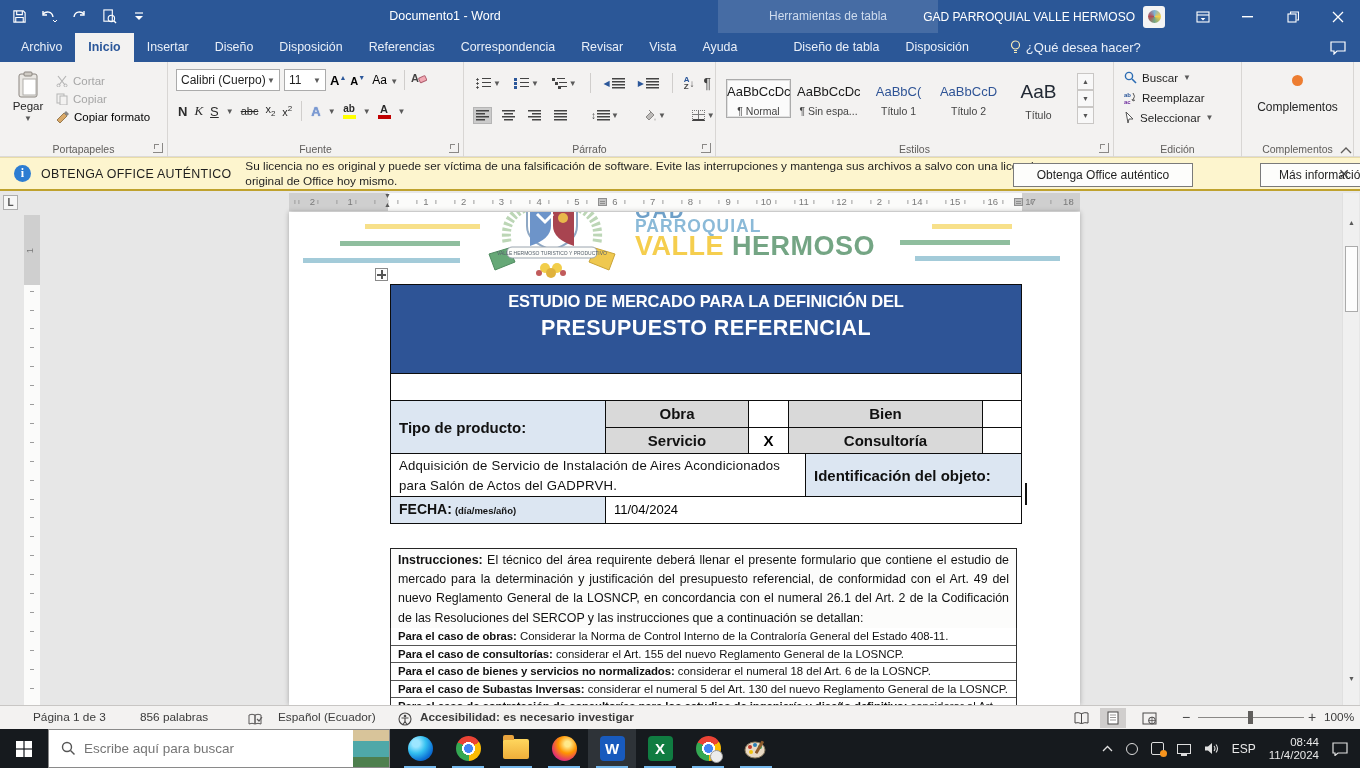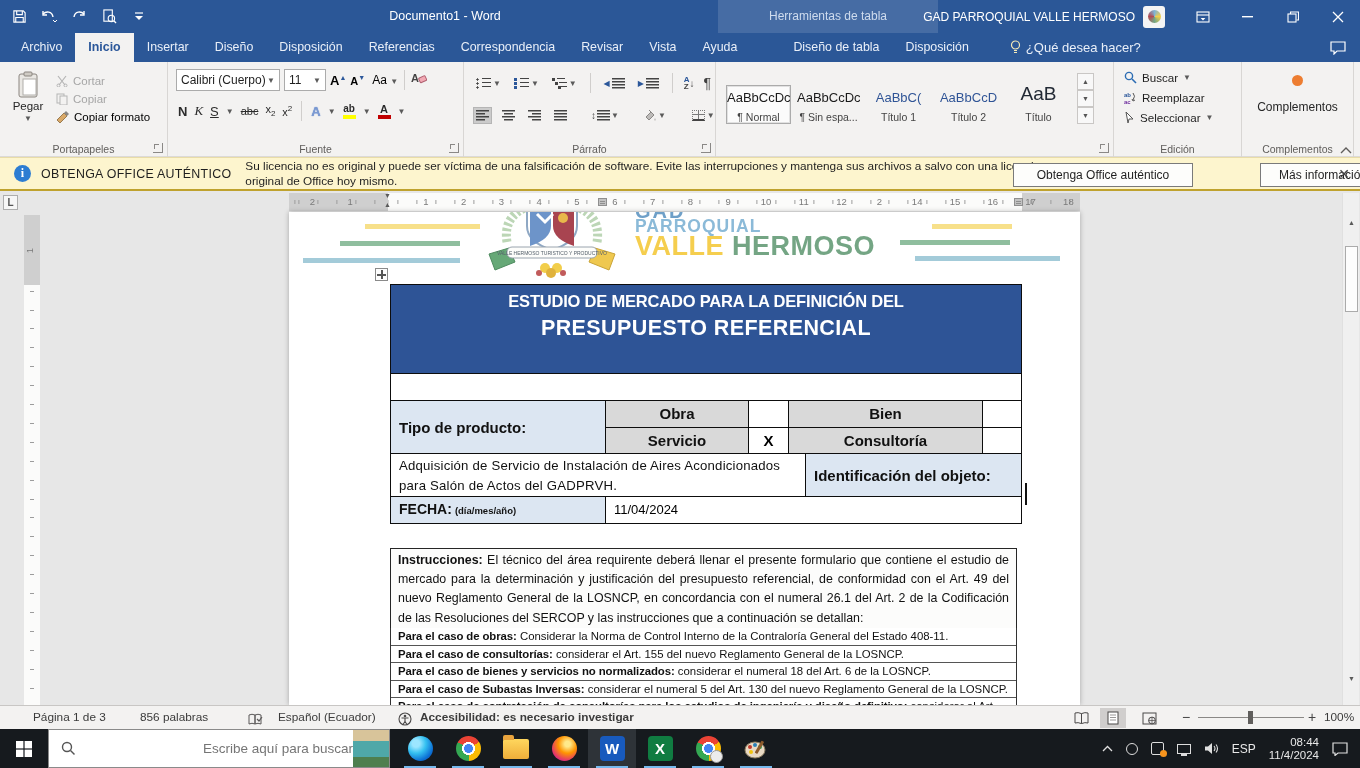--- a/index.html
+++ b/index.html
@@ -81,21 +81,21 @@
   .i-al-r { background-size:13px 1.5px,9px 1.5px,13px 1.5px,9px 1.5px; background-position:0 0,4px 3px,0 6px,4px 9px; }
   .i-al-j { background-size:13px 1.5px,13px 1.5px,13px 1.5px,13px 1.5px; background-position:0 0,0 3px,0 6px,0 9px; }
   .i-borders { width:13px; height:11px; border:1px dotted #7A7A7A; border-bottom:2.2px solid #444;
     background-image:linear-gradient(#7A7A7A,#7A7A7A),linear-gradient(#7A7A7A,#7A7A7A); background-size:1px 100%,100% 1px; background-position:50% 0,0 50%; }
   .sort-ic { font-size:8px; line-height:7px; font-weight:bold; color:#444; display:inline-flex; align-items:center; }
   .sort-ic .az { display:inline-flex; flex-direction:column; }
   .sort-ic .az b:first-child { color:#2B579A; }
   .pilcrow { font-size:14px; color:#3F3F3F; }
   .spacing-ic { display:inline-flex; align-items:center; gap:1px; font-size:10px; color:#444; }
   .g-estilos { width:398px; }
-  .styles-row { display:flex; gap:5px; padding:6px 2px 0 10px; align-items:flex-end; }
+  .styles-row { display:flex; gap:5px; padding:6px 2px 0 10px; align-items:center; }
   .style-card { width:65px; padding-top:4px; text-align:center; border:1px solid transparent; }
   .style-card:first-of-type { background:#FBFBFB; border:1px solid #ABABAB; box-shadow:0 0 0 1px #E1E1E1 inset; }
   .style-sample { font-size:13px; color:#1A1A1A; white-space:nowrap; overflow:hidden; }
   .style-sample.blue { color:#2F5496; }
   .style-sample.big { font-size:19px; color:#212934; }
   .style-name { font-size:10.5px; color:#444; margin-top:6px; white-space:nowrap; overflow:hidden; }
   .styles-scroll { display:flex; flex-direction:column; margin-left:4px; margin-top:6px; }
   .styles-scroll span { width:17px; height:17px; border:1px solid #C9C7C5; background:#F8F8F8; font-size:7px; color:#555; display:flex; align-items:center; justify-content:center; }
   .g-edicion { width:128px; padding-left:10px; }
   .ed-row { display:flex; align-items:center; gap:5px; height:20px; font-size:11.6px; color:#1F1F1F; }
@@ -183,21 +183,21 @@
   .view-ic.active { background:#D0CECD; }
   .zoom-track { position:absolute; left:1198px; top:11px; width:106px; height:1.4px; background:#8A8886; }
   .zoom-thumb { position:absolute; left:1248px; top:5px; width:5px; height:13px; background:#605E5C; }
   .zoom-sign { position:absolute; top:0; line-height:22px; font-size:14px; color:#444; }
 
   
   .taskbar { position:absolute; left:0; top:729px; width:1360px; height:39px; background:#161A1E; }
   .start { position:absolute; left:0; top:0; width:48px; height:39px; display:flex; align-items:center; justify-content:center; }
   .tsearch { position:absolute; left:48px; top:0; width:342px; height:39px; background:#FFFFFF; border:1px solid #8A8A8A; display:flex; align-items:center; }
   .tsearch .mag { margin:0 8px 0 12px; }
-  .tsearch input { border:none; outline:none; flex:1; font-size:13.5px; color:#a21caf; font-family:"Liberation Sans",sans-serif; background:transparent;text-align:right; }
+  .tsearch input { border:none; outline:none; flex:1; font-size:13.5px; color:#a21caf; font-family:"Liberation Sans",sans-serif; background:transparent; }
   .tsearch .daily { width:36px; height:37px; flex:0 0 auto;
     background:linear-gradient(180deg,#D8C49A 0 30%,#4FA8A8 30% 72%,#4E7F4E 72% 100%); }
   .tapps { position:absolute; left:396px; top:0; display:flex; }
   .tapp { width:48px; height:39px; display:flex; align-items:center; justify-content:center; position:relative; }
   .tapp.open::after { content:""; position:absolute; bottom:0; left:8px; right:8px; height:2px; background:#76B9ED; }
   .tapp.active { background:#2E3338; }
   .ic-edge { width:25px; height:25px; border-radius:50%; background:radial-gradient(circle at 32% 30%,#9CE6FF 0 15%,#35C1F1 40%,#0B6DD3 72%,#1B4E8C 100%); }
   .ic-chrome { width:25px; height:25px; border-radius:50%; background:
     radial-gradient(circle at 50% 50%,#4285F4 0 24%,#fff 26% 36%,transparent 37%),
     conic-gradient(from -60deg,#EA4335 0 33%,#FBBC05 33% 66%,#34A853 66% 100%); }
@@ -506,20 +506,21 @@
               <div class="style-name">Título</div>
             </div>
           </div>
         <div class="styles-scroll">
           <span>▲</span>
             <span>▼</span>
             <span>▼</span>
         </div>
       </div>
       <span class="launcher"></span>
+      <span class="grp-label">Estilos</span>
     </div>
 
     <div class="grp g-edicion">
       <div class="ed-row">
         <svg width="13" height="13" viewBox="0 0 13 13">
             <circle cx="5" cy="5" r="3.6" fill="none" stroke="#2B6CB3" stroke-width="1.4"></circle>
             <path d="M8 8 l4 4" stroke="#2B6CB3" stroke-width="1.6"></path>
           </svg>
         <span>Buscar</span>
           <span class="chev">▼</span>

